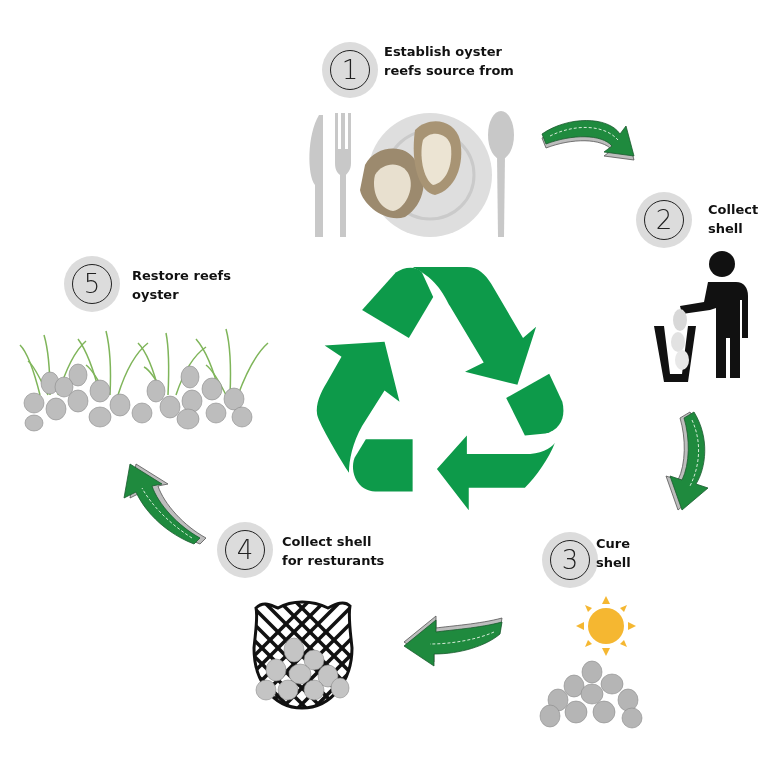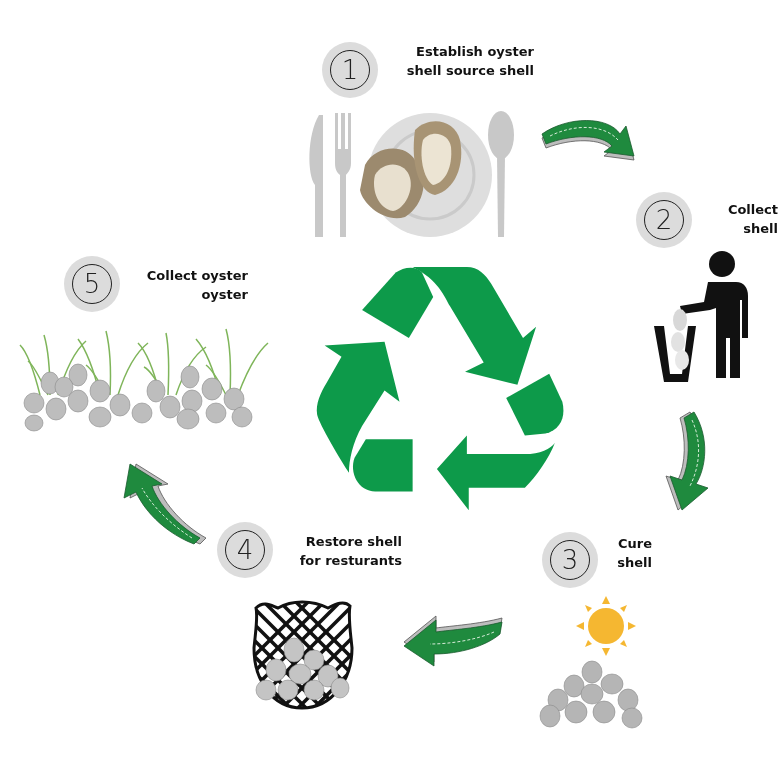--- a/index.html
+++ b/index.html
@@ -1,30 +1,30 @@
 <!DOCTYPE html>
 <html><head>
 <meta charset="utf-8">
 <style>
   html, body { margin:0; padding:0; background:#ffffff; }
   body { width:784px; height:784px; position:relative; overflow:hidden; font-family:"DejaVu Sans", sans-serif; }
   .step-badge { position:absolute; width:56px; height:56px; border-radius:50%; background:#dcdcdc; display:flex; align-items:center; justify-content:center; }
   .step-badge .ring { width:40px; height:40px; border-radius:50%; border:1.5px solid #222; display:flex; align-items:center; justify-content:center; font-size:26px; color:#222; font-family:"DejaVu Sans", sans-serif; font-weight:300; box-sizing:border-box; }
-  .step-label { position:absolute; font-weight:bold; font-size:13px; line-height:19px; color:#111; text-align:right; font-family:"DejaVu Sans", sans-serif; }
+  .step-label { position:absolute; font-weight:bold; font-size:13px; line-height:19px; color:#111; text-align:left; font-family:"DejaVu Sans", sans-serif; }
   svg { position:absolute; overflow:visible; }
 </style>
 </head>
 <body>
 
 <div class="step-badge" style="left:322px;top:42px;">
   <div class="ring">1</div>
 </div>
 <div class="step-label" style="left:384px;top:42px;width:150px;">
   <div>Establish oyster</div>
-  <div>shell source shell</div>
+  <div>reefs source from</div>
 </div>
 <svg style="left:305px;top:105px;" width="230" height="140">
 
   <path d="M14 10 C 2 30, 2 70, 10 80 L 10 132 L 18 132 L 18 10 Z" fill="#c8c8c8"></path>
 
   <path d="M30 8 L33 8 L33 44 L36 44 L36 8 L40 8 L40 44 L43 44 L43 8 L46 8 L46 58 C46 66 42 68 41 70 L41 132 L35 132 L35 70 C33 68 30 66 30 58 Z" fill="#c8c8c8"></path>
 
   <circle cx="125" cy="70" r="62" fill="#dedede"></circle>
   <circle cx="125" cy="70" r="44" fill="none" stroke="#cacaca" stroke-width="3"></circle>
 
@@ -105,21 +105,21 @@
 <svg style="left:400px;top:612px;" width="110" height="60">
   <path d="M102 10 C 80 16, 50 18, 36 20 L 36 8 L 4 34 L 34 54 L 34 42 C 60 42, 86 34, 100 22 Z" fill="#bdbdbd" stroke="#555" stroke-width="0.8" transform="translate(0,-4)"></path>
   <path d="M102 10 C 80 16, 50 18, 36 20 L 36 8 L 4 34 L 34 54 L 34 42 C 60 42, 86 34, 100 22 Z" fill="#1f8a3e" stroke="#1a5a2e" stroke-width="0.8"></path>
   <path d="M94 20 C 76 28, 50 32, 30 32" fill="none" stroke="#d7ecd9" stroke-width="1" stroke-dasharray="3 2"></path>
 </svg>
 
 <div class="step-badge" style="left:217px;top:522px;">
   <div class="ring">4</div>
 </div>
 <div class="step-label" style="left:282px;top:532px;width:120px;">
-  <div>Restore shell</div>
+  <div>Collect shell</div>
   <div>for resturants</div>
 </div>
 <svg style="left:252px;top:598px;" width="102" height="115">
   <defs>
     <clipPath id="bagclip">
       <path d="M4 10 C 12 2, 20 8, 26 10 C 40 2, 60 2, 76 10 C 84 6, 92 2, 98 8 C 96 18, 98 30, 100 50 C 100 82, 80 110, 50 110 C 20 110, 2 82, 2 50 C 4 30, 6 18, 4 10 Z"></path>
     </clipPath>
   </defs>
   <g clip-path="url(#bagclip)" stroke="#111" stroke-width="3.5">
     <line x1="-40" y1="0" x2="80" y2="120"></line>
@@ -156,21 +156,21 @@
 <svg style="left:118px;top:456px;" width="90" height="90">
   <path d="M82 82 C 60 70, 40 48, 34 30 L 44 28 L 12 8 L 6 42 L 18 36 C 28 58, 50 78, 76 88 Z" fill="#bdbdbd" stroke="#555" stroke-width="0.8" transform="translate(6,0)"></path>
   <path d="M82 82 C 60 70, 40 48, 34 30 L 44 28 L 12 8 L 6 42 L 18 36 C 28 58, 50 78, 76 88 Z" fill="#1f8a3e" stroke="#1a5a2e" stroke-width="0.8"></path>
   <path d="M74 82 C 52 68, 34 50, 24 32" fill="none" stroke="#d7ecd9" stroke-width="1" stroke-dasharray="3 2"></path>
 </svg>
 
 <div class="step-badge" style="left:64px;top:256px;">
   <div class="ring">5</div>
 </div>
 <div class="step-label" style="left:132px;top:266px;width:116px;">
-  <div>Collect oyster</div>
+  <div>Restore reefs</div>
   <div>oyster</div>
 </div>
 <svg style="left:20px;top:325px;" width="250" height="105">
   <g stroke="#7fb55a" stroke-width="1.5" fill="none">
     <path d="M20 70 Q 10 30, 0 20"></path>
       <path d="M30 70 Q 30 30, 24 10"></path>
       <path d="M38 70 Q 50 30, 66 16"></path>
       <path d="M28 70 Q 14 40, 8 36"></path>
     <path d="M80 70 Q 70 30, 58 14"></path>
       <path d="M90 70 Q 92 30, 86 6"></path>

